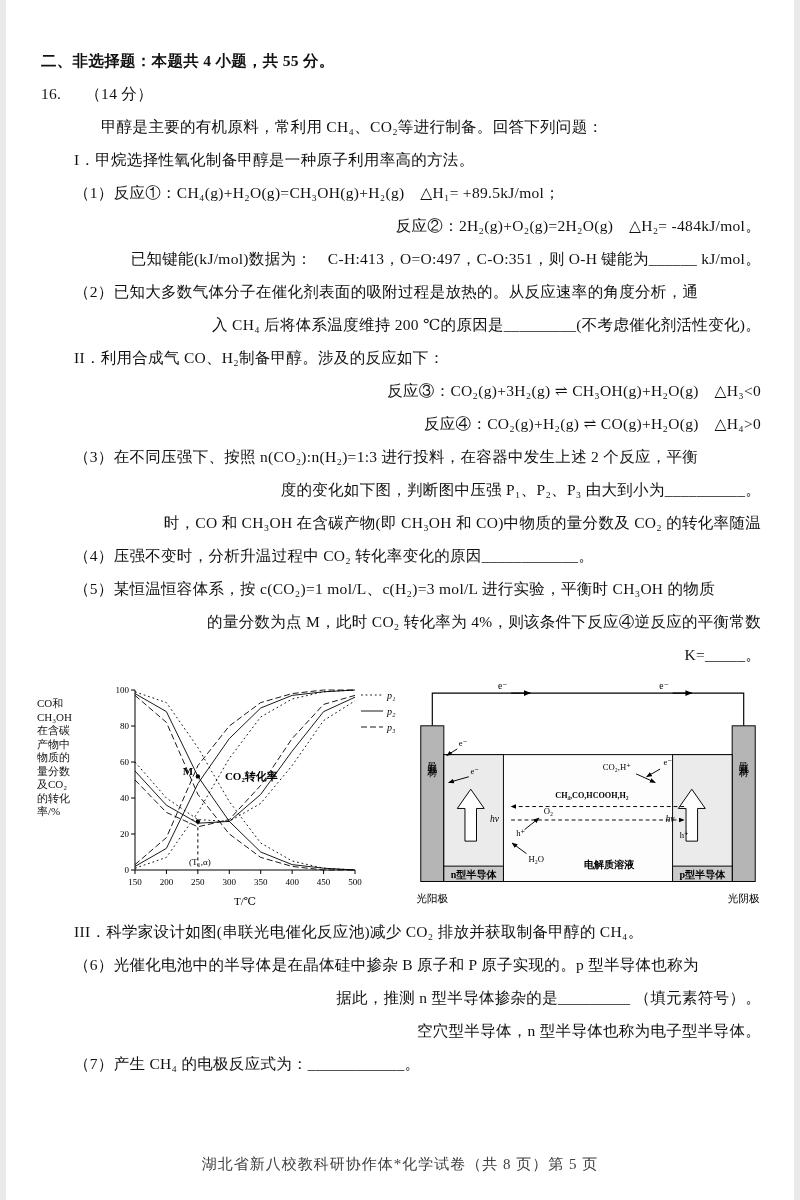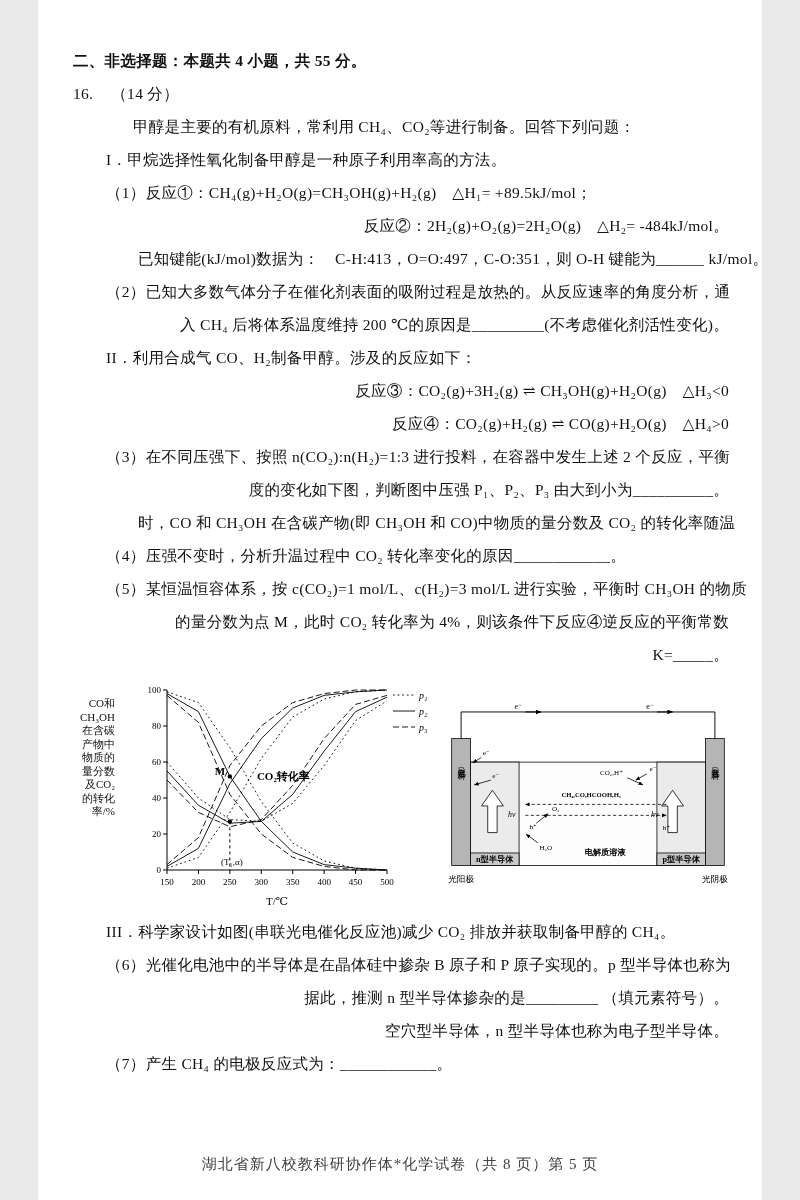--- a/index.html
+++ b/index.html
@@ -1,33 +1,33 @@
 <!DOCTYPE html>
 <html><head>
 <meta charset="utf-8">
 <style>
   html,body{margin:0;padding:0;background:#e9e9e9;}
   .page{
-    width:724px;height:1200px;margin:0 auto;background:#ffffff;
+    width:788px;height:1200px;margin:0 auto;background:#ffffff;
     box-sizing:border-box;padding:44px 33px 0 35px;position:relative;
     font-family:"Liberation Serif","DejaVu Serif",serif;
     color:#111;font-size:15.5px;letter-spacing:0.3px;
   }
   p{margin:0;line-height:33px;white-space:nowrap;}
   .bold{font-weight:bold;}
   .qline{line-height:33px;}
-  .qline .num{margin-right:18px;}
+  .qline .num{margin-right:24px;}
   .intro{padding-left:60px;}
   .lvl1{padding-left:33px;}
   .lvl2{padding-left:65px;text-align:right;}
   .figures{display:flex;align-items:flex-end;margin:4px 0 2px -4px;}
   .fig-left{display:flex;align-items:flex-start;}
   .ylabel{
     width:46px;font-size:11px;line-height:13.5px;letter-spacing:0;
-    padding-top:22px;text-align:right;flex:none;
+    padding-top:22px;text-align:left;flex:none;
   }
   .ylabel span{display:block;}
   svg text{font-family:"Liberation Serif","DejaVu Serif",serif;fill:#000;letter-spacing:0;}
   .t8{font-size:8.5px;font-weight:bold;}
   .t9{font-size:9px;}
   .t10{font-size:10px;}
   .t10b{font-size:10.5px;font-weight:bold;}
   .t11{font-size:11px;}
   .ti{font-style:italic;}
   .vtext{writing-mode:vertical-rl;text-orientation:upright;letter-spacing:2px;font-size:10.5px;}

